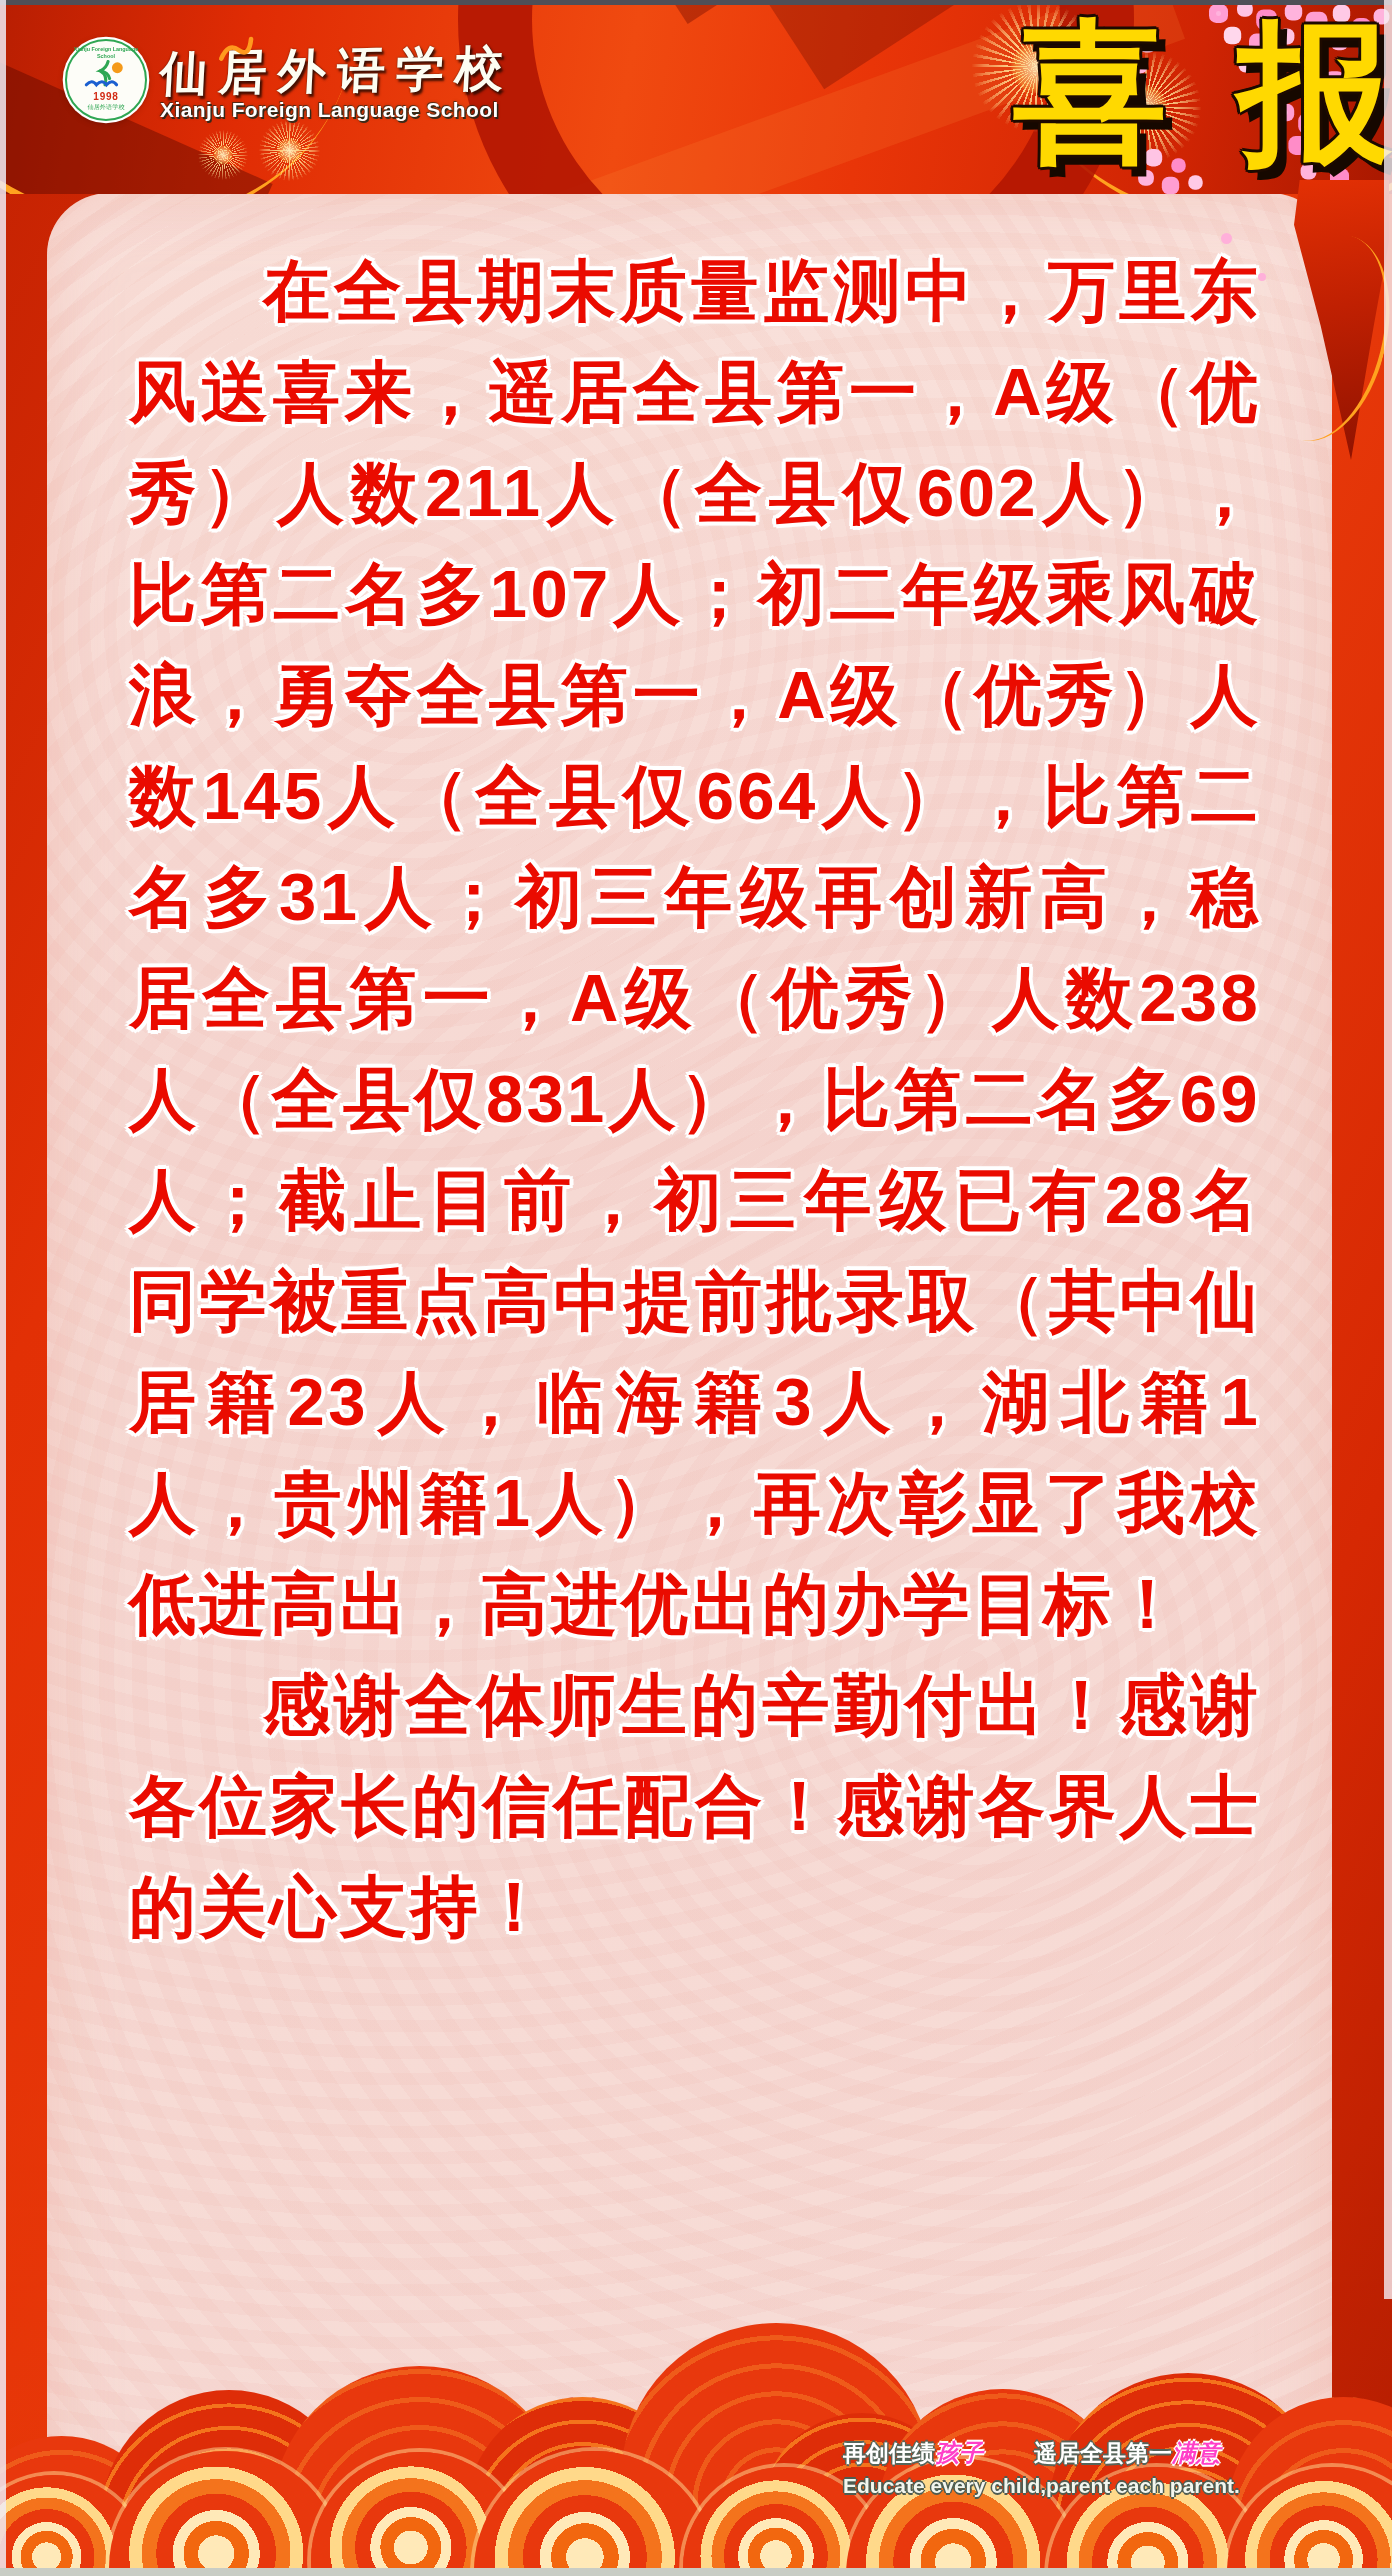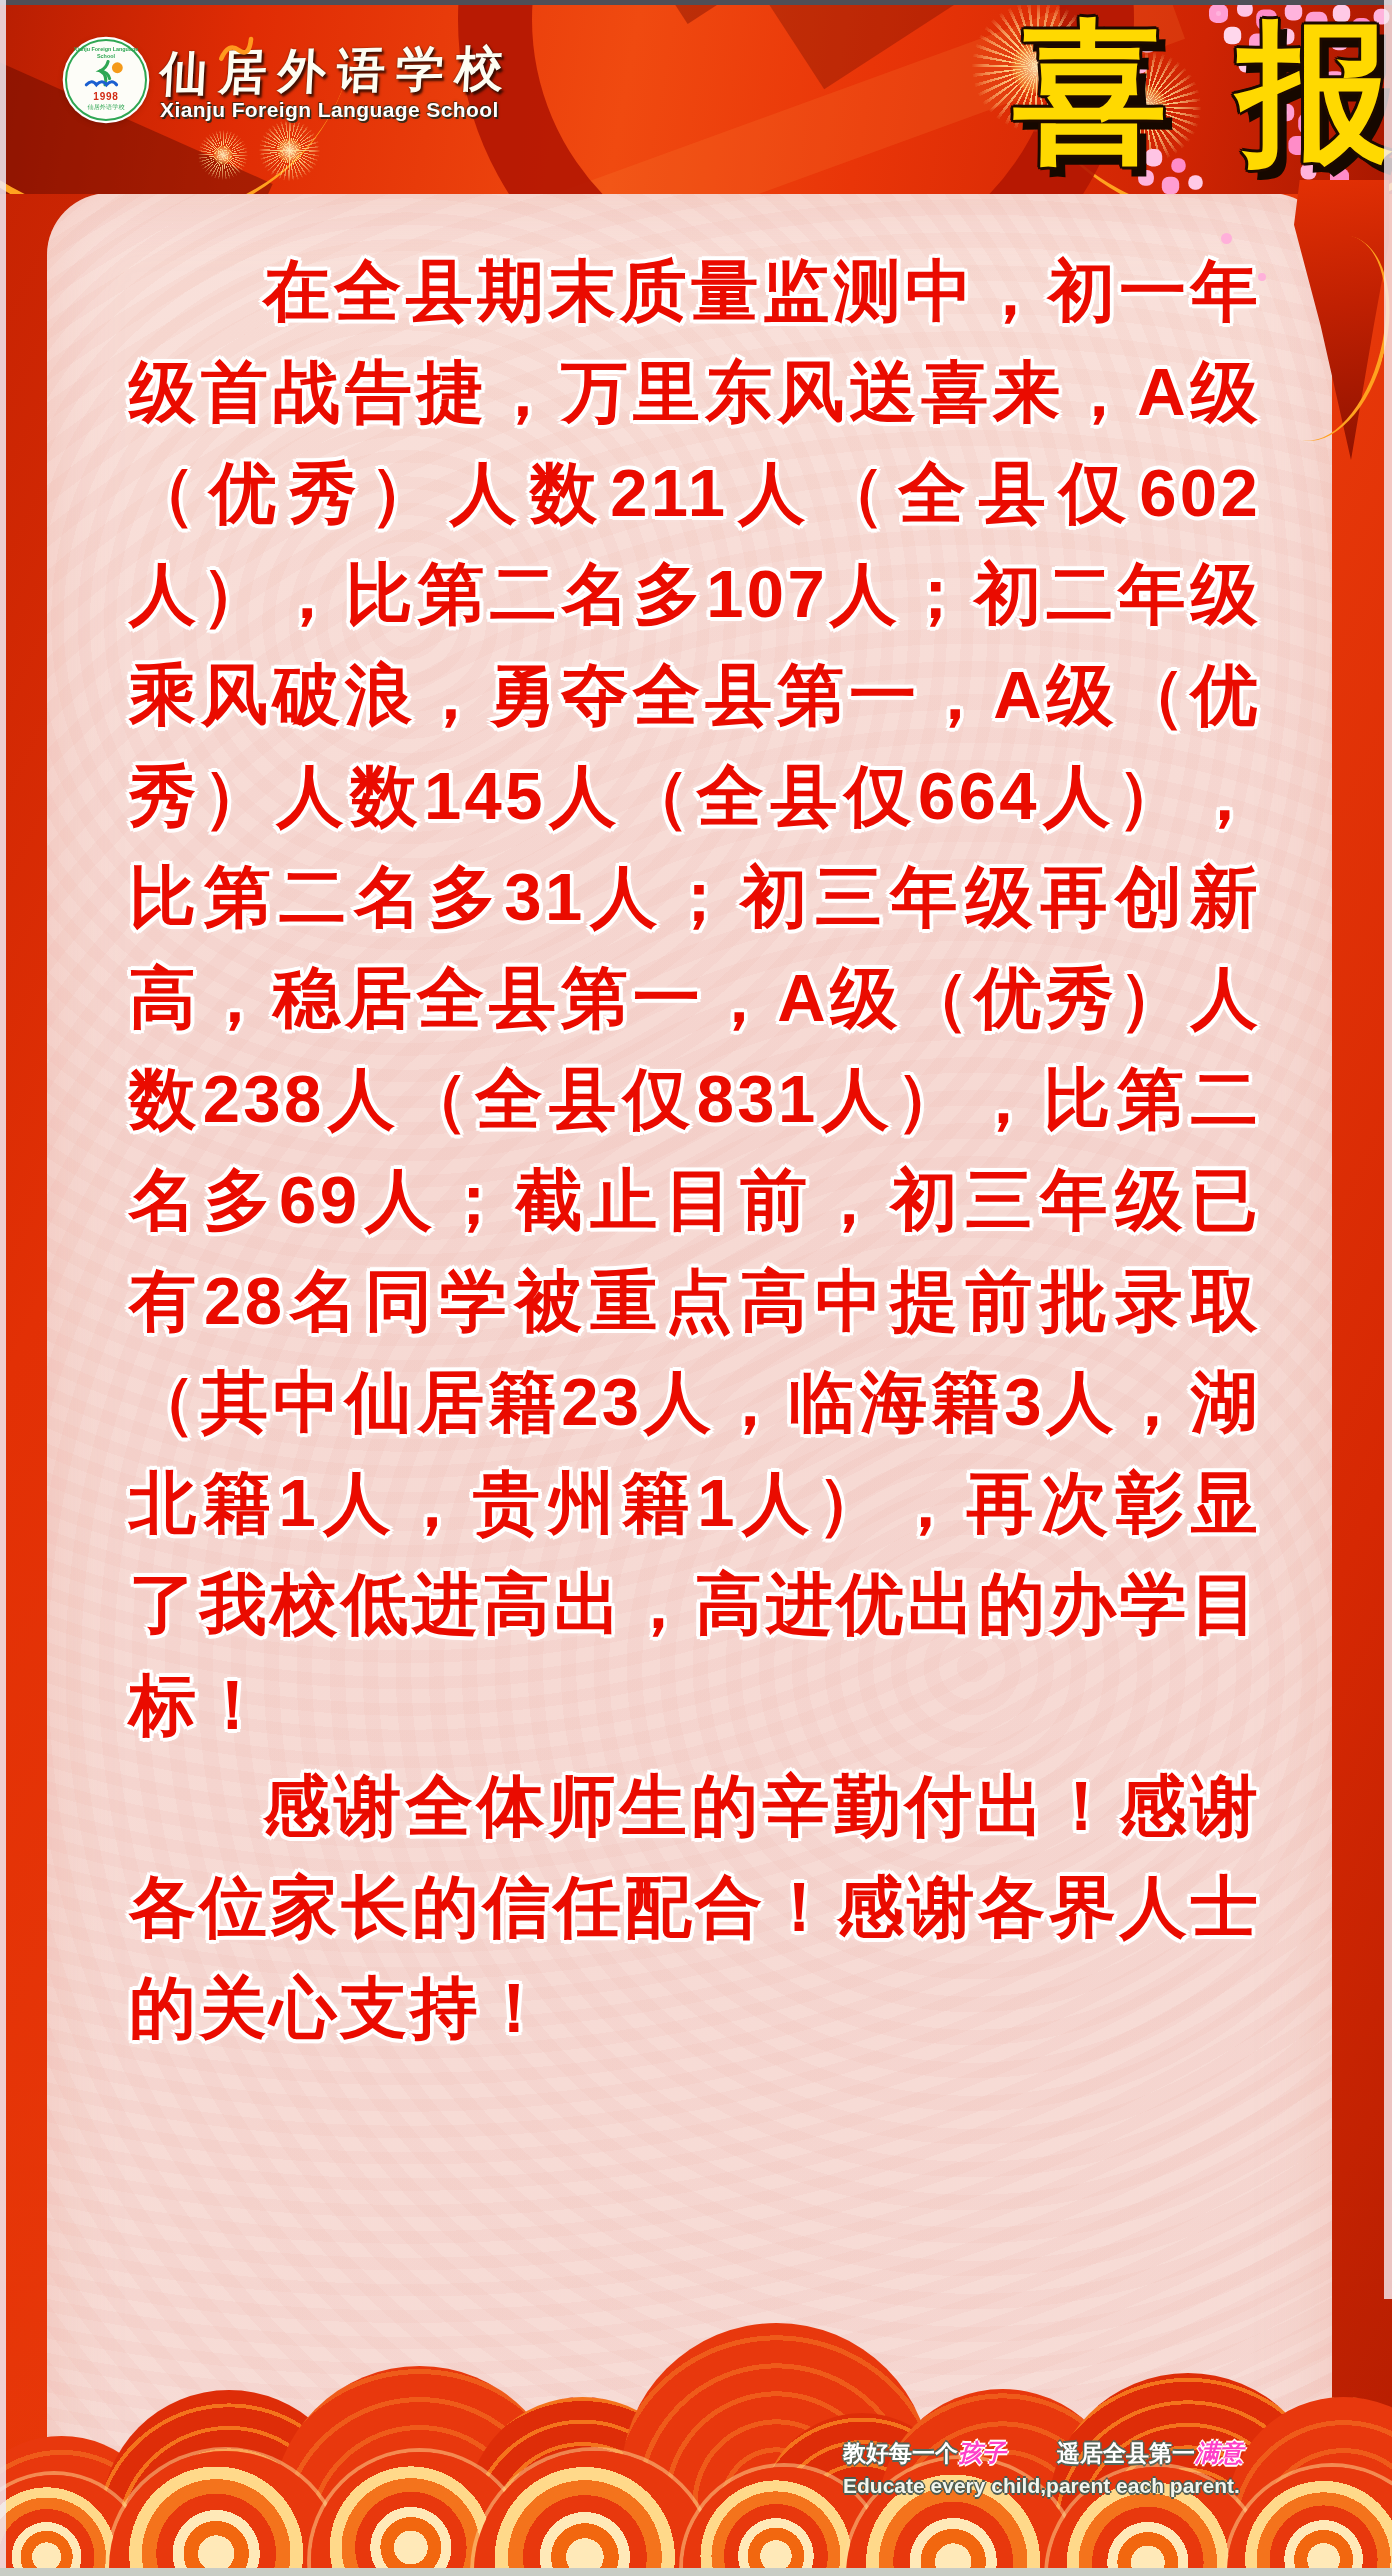--- a/index.html
+++ b/index.html
@@ -137,21 +137,21 @@
   .edge-left{left:0;top:0;bottom:0;width:6.2px;background:rgba(240,235,245,.85);}
   .edge-right{right:0;top:0;height:2299px;width:7.8px;background:rgba(246,238,242,.8);}
   .edge-bottom{left:0;right:0;bottom:0;height:7.8px;background:#c9cdc5;}
 </style>
 </head>
 <body>
 
 <div class="panel">
   <div class="panel-texture"></div>
   <div class="body-text">
-    <p>在全县期末质量监测中，初一年级首战告捷，万里东风送喜来，A级（优秀）人数211人（全县仅602人），比第二名多107人；初二年级乘风破浪，勇夺全县第一，A级（优秀）人数145人（全县仅664人），比第二名多31人；初三年级再创新高，稳居全县第一，A级（优秀）人数238人（全县仅831人），比第二名多69人；截止目前，初三年级已有28名同学被重点高中提前批录取（其中仙居籍23人，临海籍3人，湖北籍1人，贵州籍1人），再次彰显了我校低进高出，高进优出的办学目标！</p>
+    <p>在全县期末质量监测中，万里东风送喜来，遥居全县第一，A级（优秀）人数211人（全县仅602人），比第二名多107人；初二年级乘风破浪，勇夺全县第一，A级（优秀）人数145人（全县仅664人），比第二名多31人；初三年级再创新高，稳居全县第一，A级（优秀）人数238人（全县仅831人），比第二名多69人；截止目前，初三年级已有28名同学被重点高中提前批录取（其中仙居籍23人，临海籍3人，湖北籍1人，贵州籍1人），再次彰显了我校低进高出，高进优出的办学目标！</p>
     <p>感谢全体师生的辛勤付出！感谢各位家长的信任配合！感谢各界人士的关心支持！</p>
   </div>
 </div>
 
 <div class="header">
   <div class="fold fold1"></div>
   <div class="fold fold2"></div>
   <div class="fold fold3"></div>
   <div class="fold fold4"></div>
   <div class="swag"></div>
@@ -215,21 +215,21 @@
   <div class="curl" style="left:311px;bottom:-101px;width:217px;height:217px;"></div>
   <div class="curl" style="left:474px;bottom:-124px;width:241px;height:241px;"></div>
   <div class="curl" style="left:683px;bottom:-101px;width:202px;height:202px;"></div>
   <div class="curl" style="left:846px;bottom:-124px;width:233px;height:233px;"></div>
   <div class="curl" style="left:1048px;bottom:-116px;width:217px;height:217px;"></div>
   <div class="curl" style="left:1227px;bottom:-109px;width:210px;height:210px;"></div>
 </div>
 
 <div class="slogan">
   <div class="slogan-cn">
-    <span class="w">教好每一个</span><span class="p">孩子</span><span class="w gap">遥居全县第一</span><span class="p">满意</span>
+    <span class="w">再创佳绩</span><span class="p">孩子</span><span class="w gap">遥居全县第一</span><span class="p">满意</span>
   </div>
   <div class="slogan-en">Educate every child,parent each parent.</div>
 </div>
 
 <div class="edge edge-top"></div>
 <div class="edge edge-left"></div>
 <div class="edge edge-right"></div>
 <div class="edge edge-bottom"></div>
 
 

